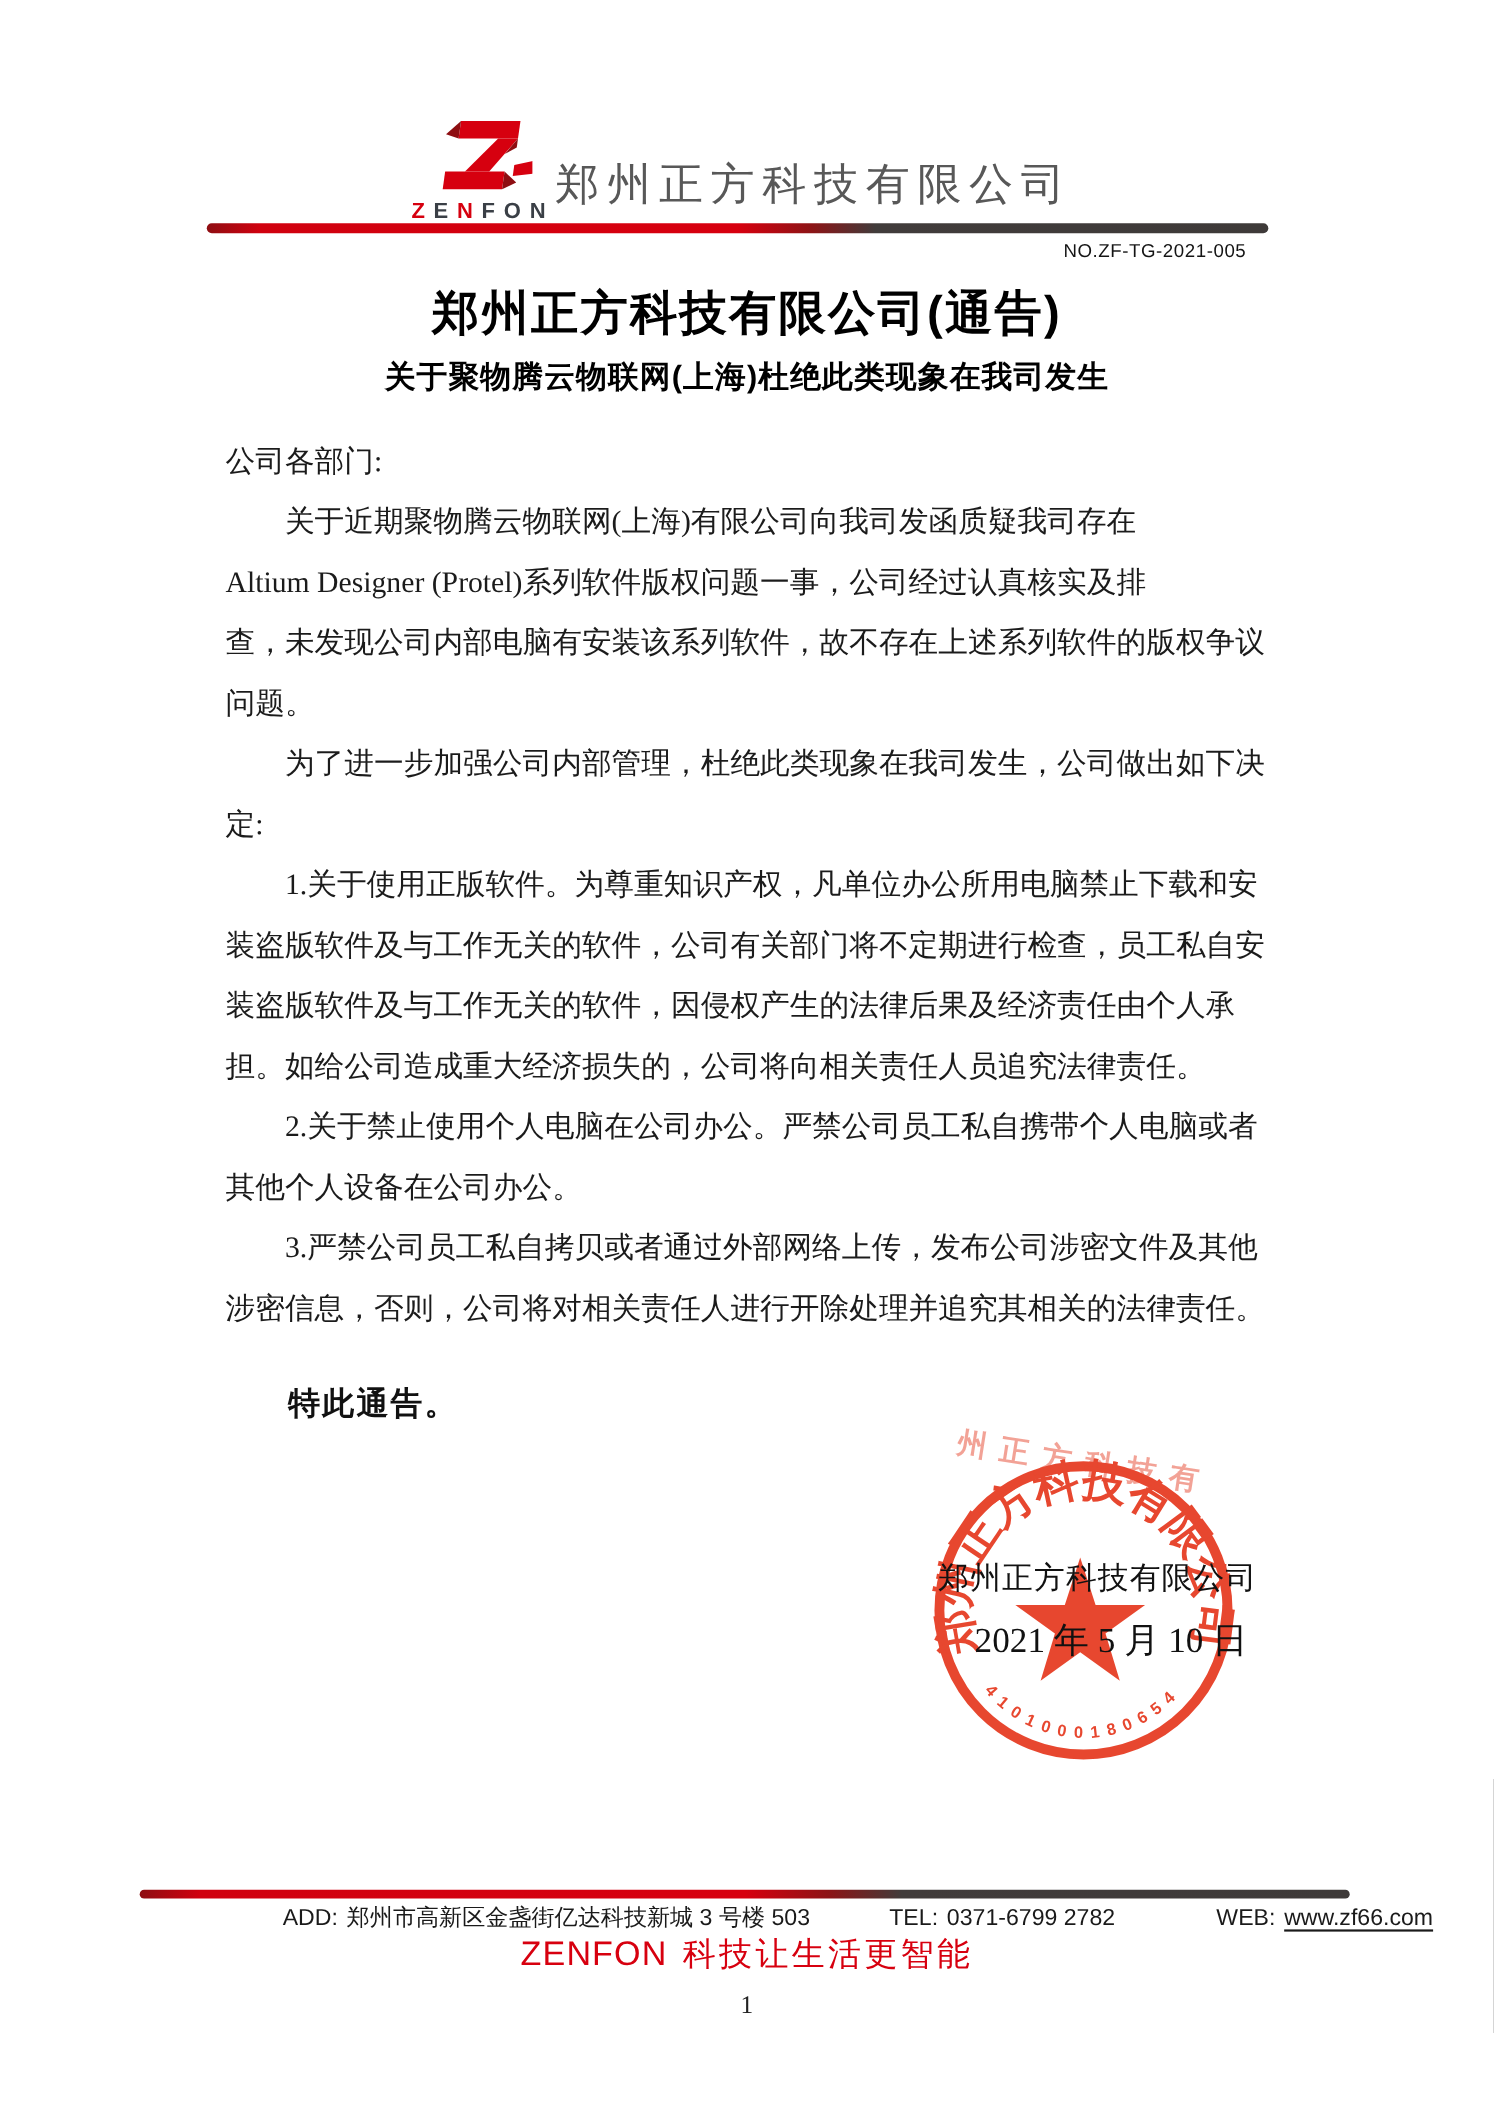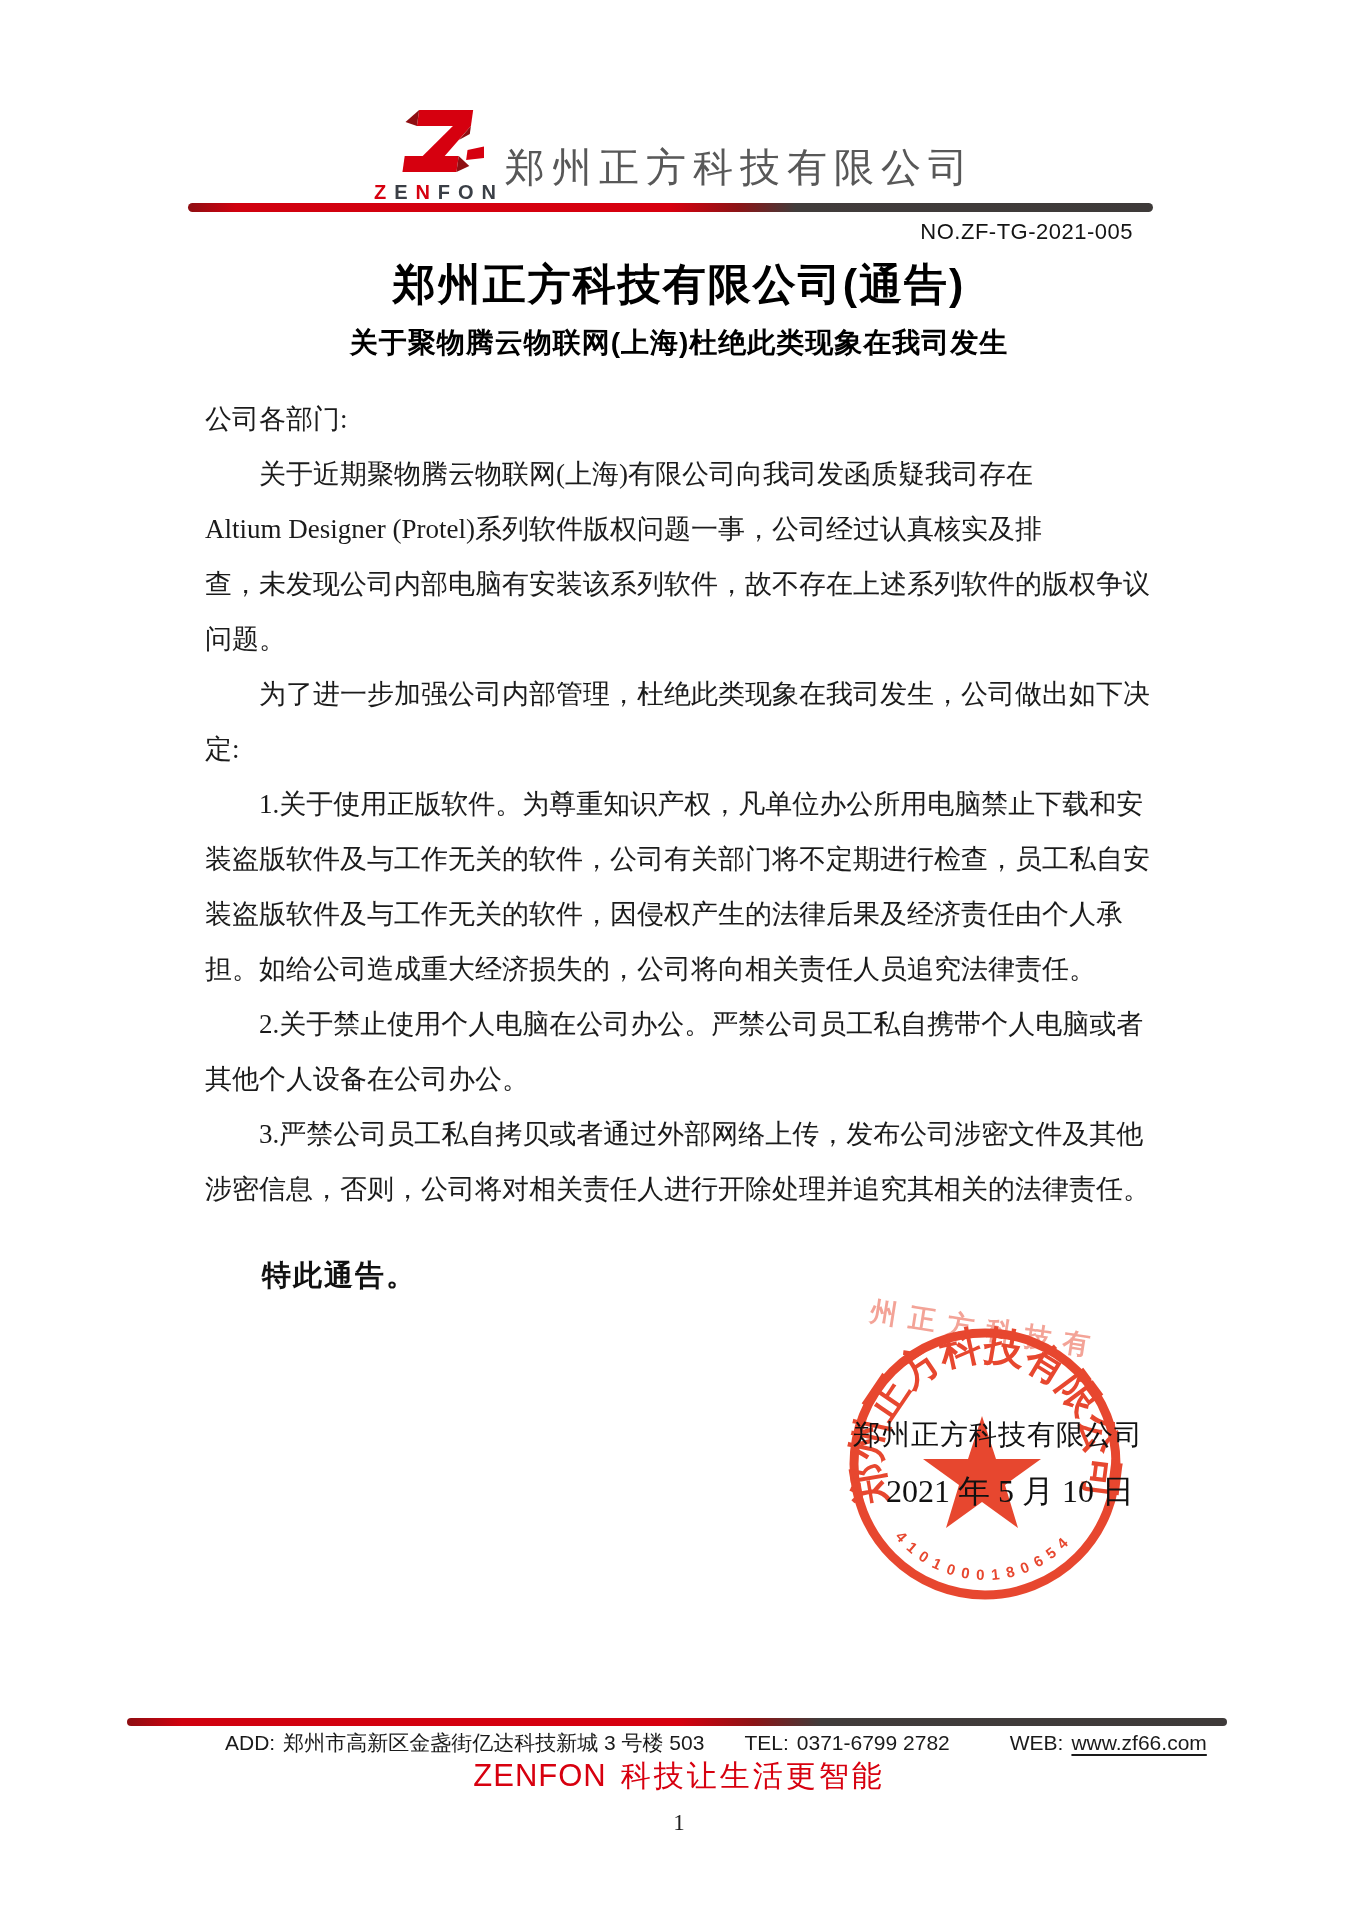--- a/index.html
+++ b/index.html
@@ -24,21 +24,21 @@
   }
   .hr-bar{
     position:absolute;height:9px;border-radius:5px;
     background:linear-gradient(90deg,#8e0e12 0%,#d0010f 5%,#d7000f 50%,#8c1416 57%,#413c3b 63%,#3e3a39 100%);
   }
   .hr-bar.header{left:188px;top:203px;width:965px;}
   .hr-bar.footer{left:127px;top:1718px;width:1100px;height:8px;}
   .doc-number{
     position:absolute;right:225px;top:219px;width:300px;text-align:right;
     font-family:"Liberation Sans","DejaVu Sans",sans-serif;
-    font-size:22px;color:#141414;letter-spacing:.5px;
+    font-size:17px;color:#141414;letter-spacing:.5px;
   }
   
   .doc-title{
     position:absolute;left:0;top:256px;width:1358px;text-align:center;
     font-family:"Liberation Sans","DejaVu Sans",sans-serif;
     font-size:43px;font-weight:bold;color:#000;letter-spacing:2px;white-space:nowrap;
   }
   .doc-subtitle{
     position:absolute;left:0;top:324px;width:1358px;text-align:center;
     font-family:"Liberation Sans","DejaVu Sans",sans-serif;
@@ -64,21 +64,21 @@
   .sig-date{
     position:absolute;left:886px;top:1470px;z-index:2;
     font-size:32px;color:#111;white-space:nowrap;
   }
   
   .footer-info{
     position:absolute;left:225px;top:1729px;display:flex;align-items:baseline;
     font-family:"Liberation Sans","DejaVu Sans",sans-serif;
     font-size:21px;color:#1a1a1a;white-space:nowrap;
   }
-  .footer-info .sec{margin-right:40px;}
+  .footer-info .sec{margin-right:40px;margin-left:32px;}
   .footer-info .sec.tel{margin-right:60px;}
   .footer-info .lbl{margin-right:8px;}
   .web-link{text-decoration:underline;text-underline-offset:4px;color:#1a1a1a;}
   .tagline{
     position:absolute;left:0;top:1756px;width:1358px;text-align:center;
     font-weight:normal;color:#d7000f;white-space:nowrap;
   }
   .tagline .brand{
     font-family:"Liberation Sans","DejaVu Sans",sans-serif;font-size:31px;letter-spacing:1px;
   }

